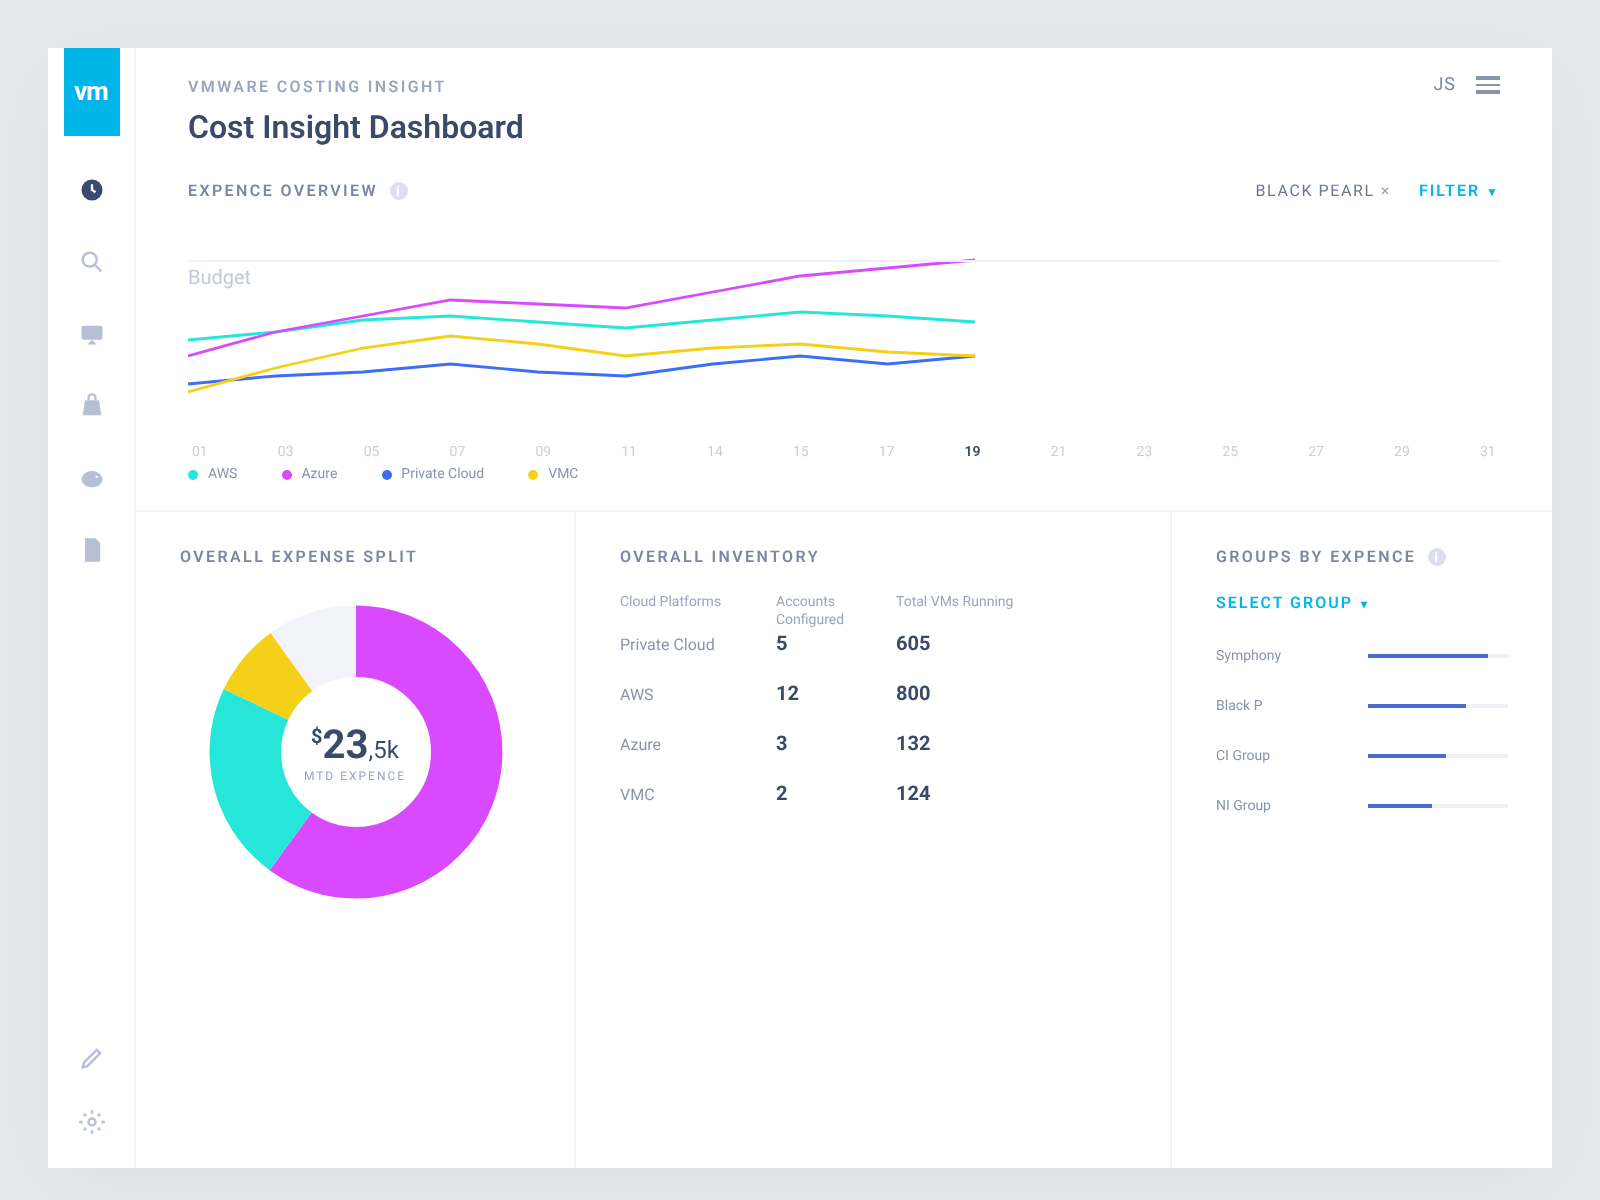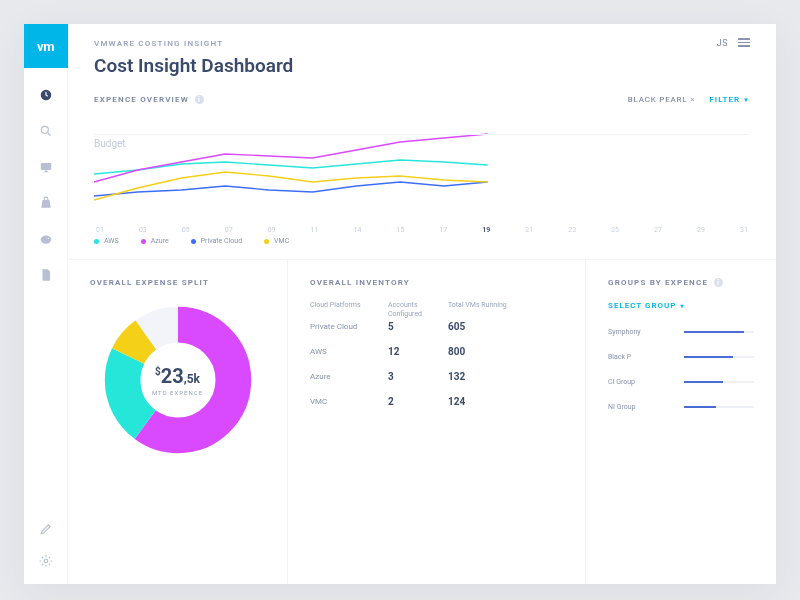--- a/index.html
+++ b/index.html
@@ -1,32 +1,32 @@
 <!DOCTYPE html>
 <html><head>
 <meta charset="utf-8">
 <style>
 *{box-sizing:border-box;margin:0;padding:0;font-family:-apple-system,BlinkMacSystemFont,"Segoe UI",Roboto,sans-serif}
 body{background:#e8e9ed;display:flex;justify-content:center;align-items:flex-start;min-height:600px;padding:24px}
 .app{display:flex;background:#fff;width:752px;height:560px;box-shadow:0 8px 40px rgba(40,50,80,.06);overflow:hidden}
 .rail{width:44px;background:#fff;border-right:1px solid #f2f3f7;display:flex;flex-direction:column;align-items:center}
-.logo{width:44px;height:44px;background:#00b6e8;color:#fff;display:flex;align-items:center;justify-content:center;font-weight:700;font-size:13px;letter-spacing:-.5px}
+.logo{width:28px;height:44px;background:#00b6e8;color:#fff;display:flex;align-items:center;justify-content:center;font-weight:700;font-size:13px;letter-spacing:-.5px}
 .nav{display:flex;flex-direction:column;align-items:center;gap:22px;margin-top:20px;flex:1}
 .nav-ico{width:14px;height:14px;color:#b6bfd4;cursor:pointer;display:flex;align-items:center;justify-content:center}
 .nav-ico.on{color:#3a4a6b}
 .nav-ico svg{width:14px;height:14px}
 .nav-bot{margin-bottom:16px;display:flex;flex-direction:column;gap:18px;align-items:center}
 .main{flex:1;display:flex;flex-direction:column;overflow:hidden}
 .topbar{display:flex;justify-content:space-between;align-items:center;padding:14px 26px 0}
 .bc{font-size:8px;letter-spacing:1.2px;color:#9aa4bd;font-weight:600}
 .tr{display:flex;align-items:flex-start;gap:10px}
 .user{font-size:9px;color:#7b86a3;letter-spacing:.5px}
 .burger{display:flex;flex-direction:column;gap:2px;cursor:pointer}
 .burger span{width:12px;height:1.5px;background:#8a93ad}
-h1{font-size:19px;font-weight:600;color:#3a4a6b;padding:6px 26px 18px}
+h1{font-size:16px;font-weight:600;color:#3a4a6b;padding:6px 26px 18px}
 .ov{padding:0 26px 14px;border-bottom:1px solid #f2f3f7}
 .ov-hd{display:flex;justify-content:space-between;align-items:flex-end;margin-bottom:8px}
 .sec-t{font-size:8px;letter-spacing:1.2px;color:#7b86a3;font-weight:600;display:flex;align-items:center;gap:6px}
 .info{width:9px;height:9px;border-radius:50%;background:#dbe0ec;color:#fff;font-size:7px;display:flex;align-items:center;justify-content:center;font-weight:700}
 .filt{display:flex;align-items:center;gap:14px}
 .chip{font-size:8px;color:#6b7693;letter-spacing:.8px}
 .chip .x{color:#9aa4bd;margin-left:3px;cursor:pointer}
 .flt{font-size:8px;color:#00b6e8;letter-spacing:1px;cursor:pointer;font-weight:600}
 .flt .dn{font-size:6px;margin-left:3px}
 .chart{position:relative;height:115px}
@@ -43,21 +43,21 @@
 .col{padding:18px 22px;border-right:1px solid #f2f3f7}
 .col:last-child{border-right:none}
 .c1{width:220px}
 .c2{flex:1}
 .c3{width:190px}
 .donut{position:relative;width:150px;height:150px;margin:18px auto 0}
 .donut svg{width:150px;height:150px;transform:rotate(-90deg)}
 .dc{position:absolute;inset:0;display:flex;flex-direction:column;align-items:center;justify-content:center}
 .dv{font-size:20px;font-weight:700;color:#3a4a6b}
 .dv .cur{font-size:10px;vertical-align:super}
-.dv .dec{font-size:12px;font-weight:700}
+.dv .dec{font-size:12px;font-weight:400}
 .dl{font-size:6px;letter-spacing:1px;color:#9aa4bd;margin-top:1px}
 .tbl{margin-top:14px}
 .thr{display:flex;font-size:7px;color:#9aa4bd;line-height:1.3;margin-bottom:2px}
 .th1{width:78px}
 .th2{width:60px}
 .trw{display:flex;align-items:center;font-size:8px;margin-bottom:14px}
 .trw .n{width:78px;color:#8a93ad}
 .trw .v{width:60px;color:#3a4a6b;font-weight:700;font-size:10px}
 .sel{font-size:8px;color:#00b6e8;letter-spacing:1px;margin:14px 0 18px;cursor:pointer;font-weight:600}
 .sel .dn{font-size:6px;margin-left:4px}

